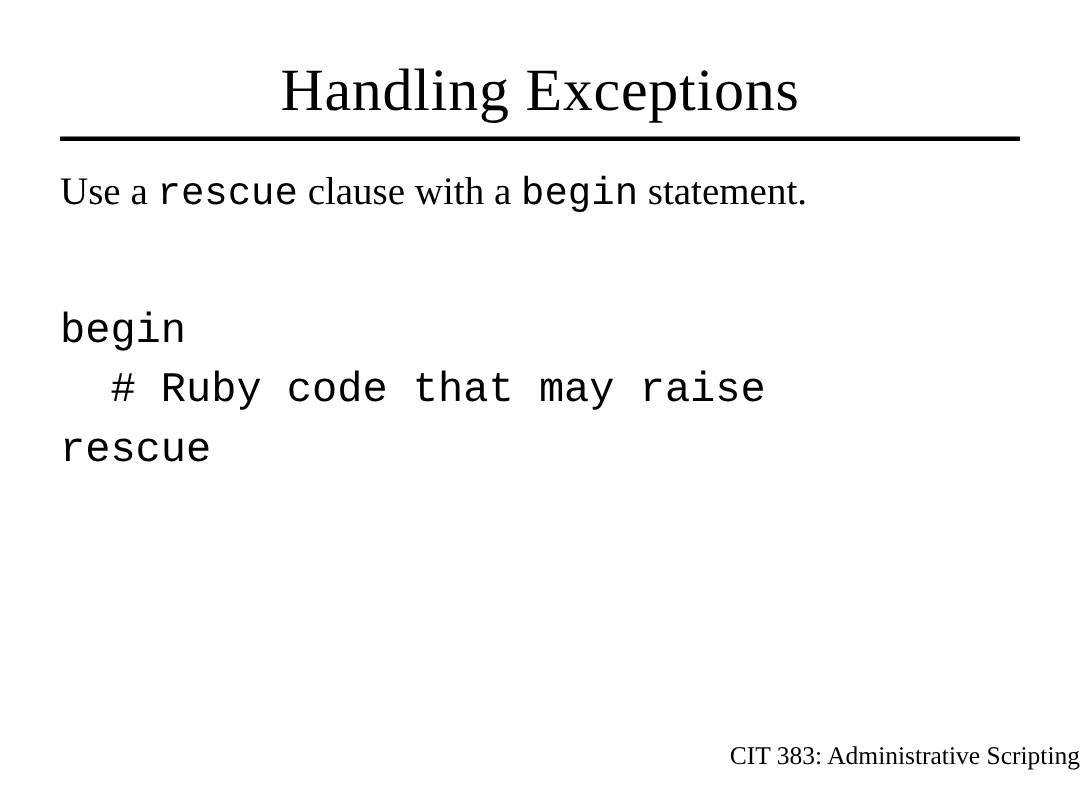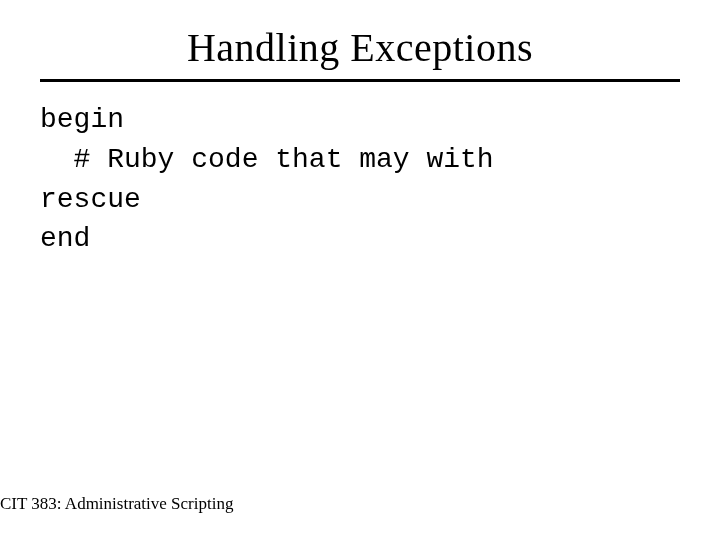--- a/index.html
+++ b/index.html
@@ -7,21 +7,21 @@
   .slide {
     width: 720px;
     height: 540px;
     position: relative;
     padding: 20px 40px 0 40px;
   }
   .title {
     font-size: 40px;
     text-align: center;
     font-weight: 400;
-    margin-top: 4px;
+    margin-top: 16px;
     margin-bottom: 8px;
     letter-spacing: 0.5px;
   }
   .rule {
     border: none;
     border-top: 3px solid #000;
     margin: 0 0 18px 0;
   }
   .intro {
     font-size: 26px;
@@ -33,31 +33,34 @@
     font-family: "Courier New", Courier, monospace;
     font-size: 28px;
     line-height: 1.42;
     white-space: pre;
   }
   .footer {
     position: absolute;
     bottom: 26px;
     left: 0;
     width: 100%;
-    text-align: left;
+    text-align: right;
     font-size: 17px;
   }
 </style>
 </head>
 <body>
 
 <div class="slide">
 
   <h1 class="title">Handling Exceptions</h1>
 
   <hr class="rule">
 
+  <p class="intro">
+    <span>Use a </span><span class="mono">rescue</span><span> clause with a </span><span class="mono">begin</span><span> statement.</span>
+  </p>
 
-  <div class="code"><div>begin</div><div>  # Ruby code that may with</div><div>rescue</div><div>end</div></div>
+  <div class="code"><div>begin</div><div>  # Ruby code that may raise</div><div>rescue</div></div>
 
   <div class="footer">CIT 383: Administrative Scripting</div>
 
 </div>
 
 </body></html>

